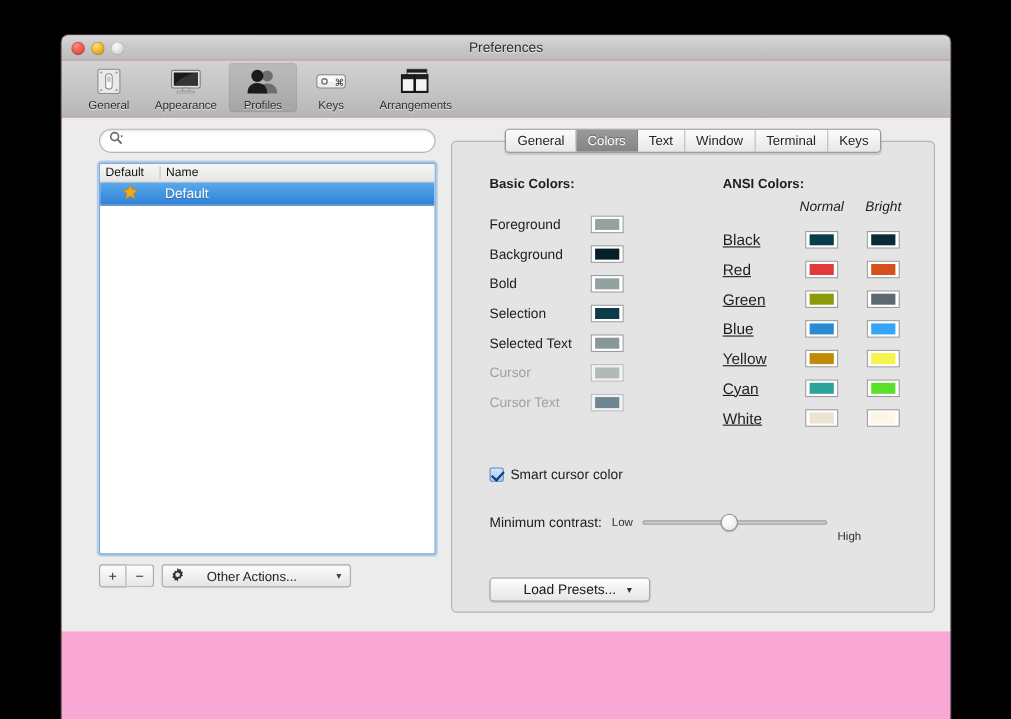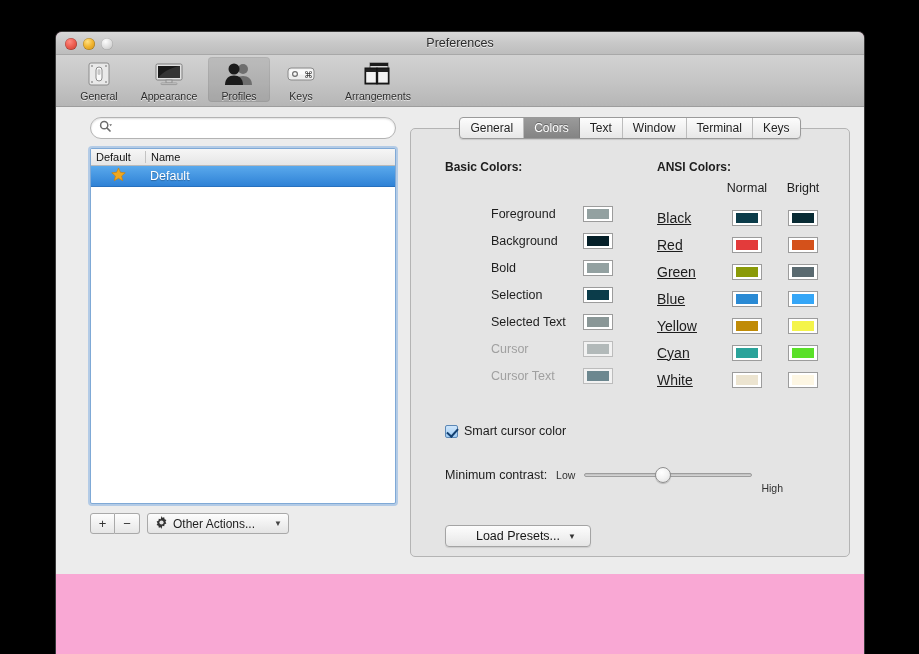--- a/index.html
+++ b/index.html
@@ -98,21 +98,21 @@
   .segbtn {
     height: 21px; min-width: 25px; padding: 0 6px;
     display: flex; align-items: center; justify-content: center;
     background: linear-gradient(180deg,#fdfdfd 0%,#e6e6e6 100%);
     border: 1px solid #a9a9a9; font-size: 13px; color: #333;
   }
   .segbtn.left  { border-radius: 3px 0 0 3px; }
   .segbtn.right { border-radius: 0 3px 3px 0; border-left: 0; }
   .otherbtn {
     margin-left: 7px; height: 21px; padding: 0 6px 0 7px;
-    display: flex; align-items: center; gap: 5px;
+    display: flex; align-items: center; gap: 20px;
     background: linear-gradient(180deg,#fdfdfd 0%,#e4e4e4 100%);
     border: 1px solid #a9a9a9; border-radius: 3px;
     font-size: 12px; color: #1e1e1e;
   }
   .otherbtn .caret { margin-left: 14px; font-size: 8px; color: #444; }
 
   
   .tabview { position: absolute; left: 354px; top: 10px; width: 440px; height: 440px; }
   .tabstrip {
     position: absolute; left: 0; top: 0; width: 100%;
@@ -139,37 +139,37 @@
     position: absolute; left: 0; top: 11px; right: 0; bottom: 0;
     background: #e4e4e4; border: 1px solid #b4b4b4; border-radius: 5px;
   }
   .panelinner { position: relative; width: 100%; height: 100%; padding: 26px 0 0 0; }
 
   .sect-title { position: absolute; font-size: 12px; font-weight: bold; color: #1d1d1d; }
   .sect-basic { left: 34px;  top: 31px; }
   .sect-ansi  { left: 246px; top: 31px; }
 
   
-  .basic-list { position: absolute; left: 34px; top: 71px; margin-left: 46px; }
+  .basic-list { position: absolute; left: 34px; top: 61px; }
   .brow { display: flex; align-items: center; height: 27px; }
   .blabel { width: 92px; font-size: 12.5px; color: #1d1d1d; }
   .blabel.dim { color: #a0a0a0; }
 
   .swatch {
     width: 30px; height: 16px; background: #fff;
     border: 1px solid #9c9c9c;
     display: flex; align-items: center; justify-content: center;
     box-shadow: inset 0 0 0 1px #fff;
   }
   .swatch i { display: block; width: 22px; height: 10px; }
   .swatch.dim { opacity: .55; }
 
   
   .ansi-head { position: absolute; top: 52px; display: flex; }
-  .ansi-head .h { width: 56px; text-align: center; font-size: 12.5px; color: #1d1d1d; }
+  .ansi-head .h { width: 56px; text-align: center; font-size: 12.5px; color: #1d1d1d; font-style: italic; }
   .ansi-grid { position: absolute; left: 246px; top: 75px; }
   .arow { display: flex; align-items: center; height: 27px; }
   .alabel { width: 62px; font-size: 14px; color: #1d1d1d; text-decoration: underline; }
   .acell { width: 56px; display: flex; justify-content: center; }
 
   
   .checkrow { position: absolute; left: 34px; top: 295px; display: flex; align-items: center; gap: 6px; }
   .cbox {
     width: 13px; height: 13px; border-radius: 2px;
     background: linear-gradient(180deg,#cfe6fb 0%,#9fcbf3 100%);

